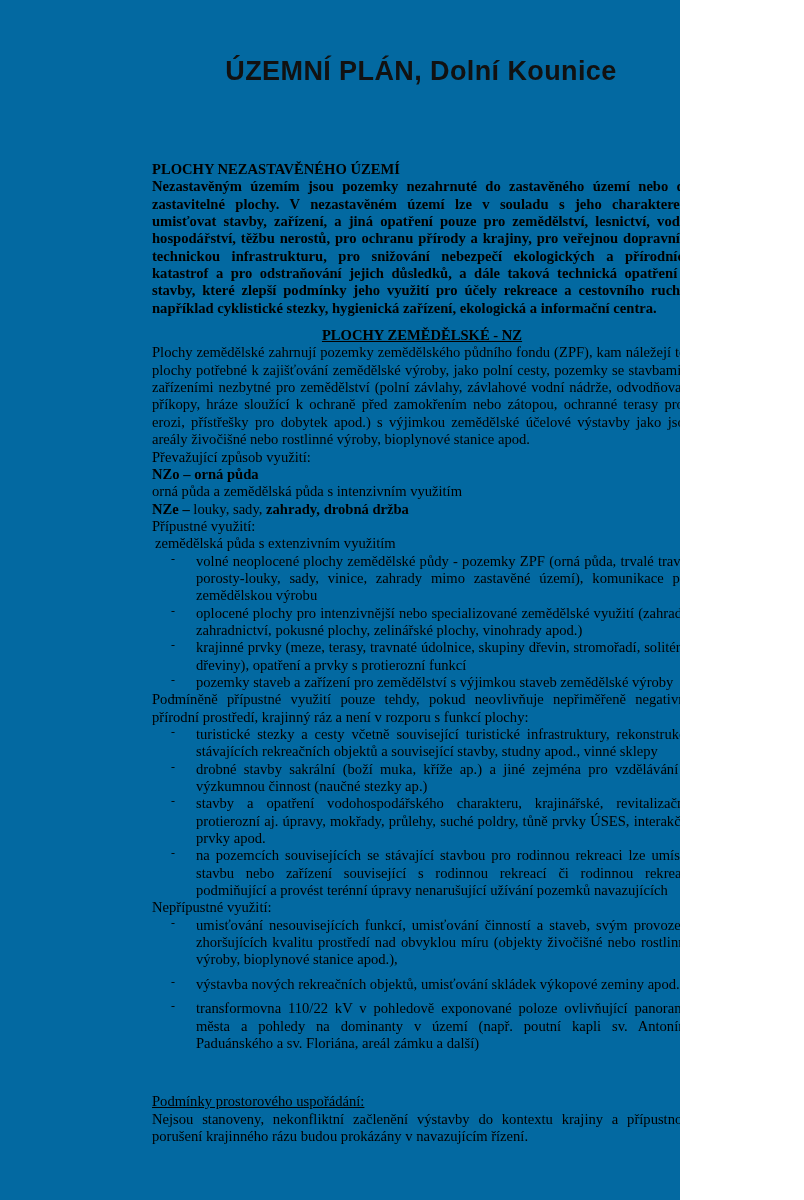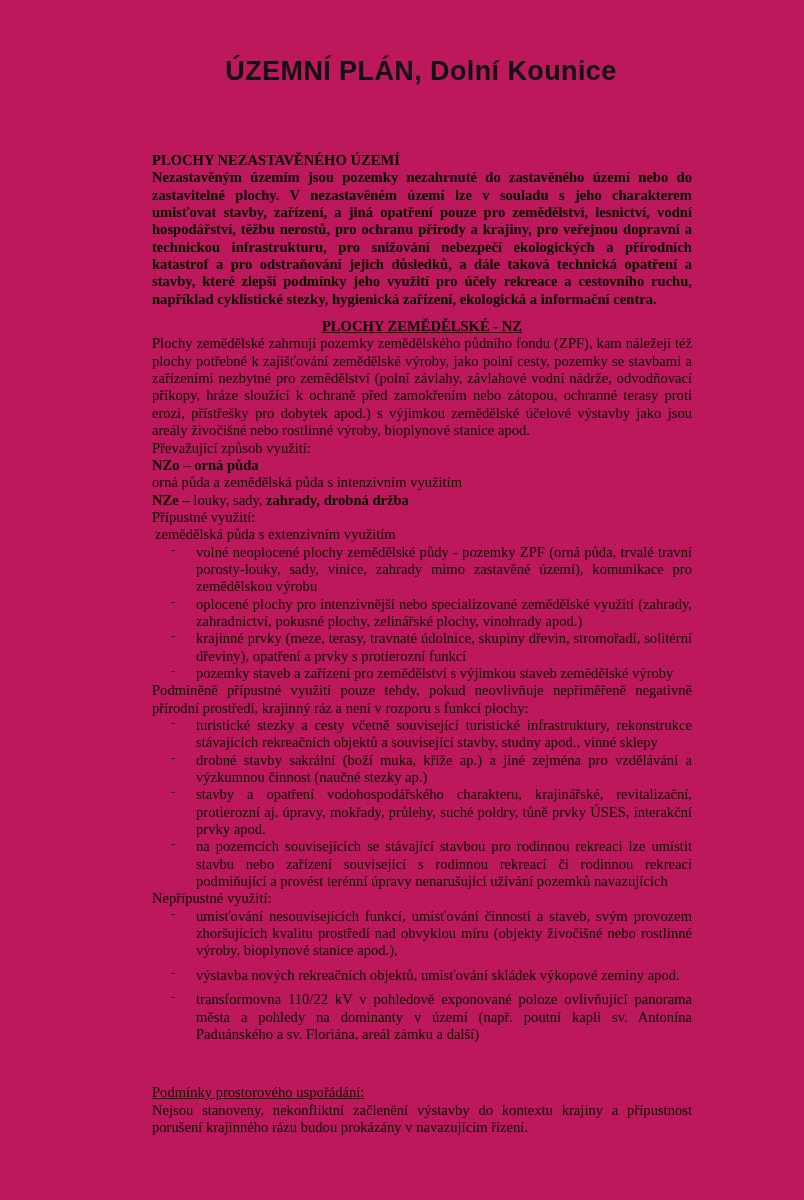--- a/index.html
+++ b/index.html
@@ -2,43 +2,43 @@
 <html><head>
 <meta charset="utf-8">
 <style>
   html, body {
     margin: 0;
     padding: 0;
     background: #ffffff;
   }
   .page {
     position: relative;
-    width: 804px;
+    width: 680px;
     height: 1200px;
-    background: #be185d;
+    background: #0369a1;
     color: #000000;
     overflow: hidden;
     font-family: "Liberation Serif", serif;
   }
   .doc-title {
     position: absolute;
     top: 56px;
     left: 0;
     width: 842px;
     text-align: center;
     font-family: "Liberation Sans", sans-serif;
     font-weight: bold;
     font-size: 27px;
     letter-spacing: 0.4px;
     color: #111111;
   }
   .doc-body {
     position: absolute;
     left: 152px;
-    top: 152px;
+    top: 161px;
     width: 540px;
     font-size: 14.6px;
     line-height: 17.35px;
     text-align: justify;
   }
   .heading-bold {
     font-weight: bold;
     text-align: left;
   }
   .heading-bold-underline {

